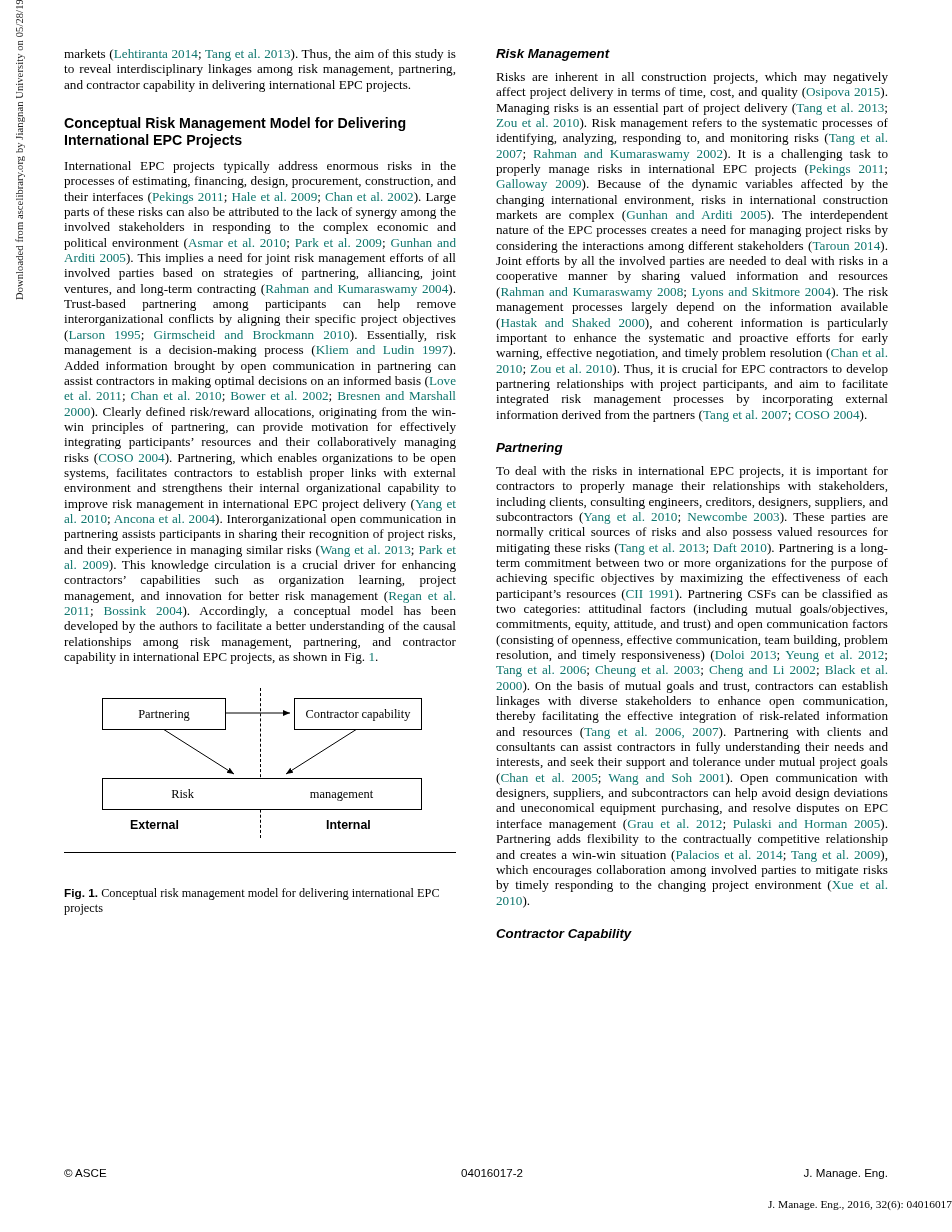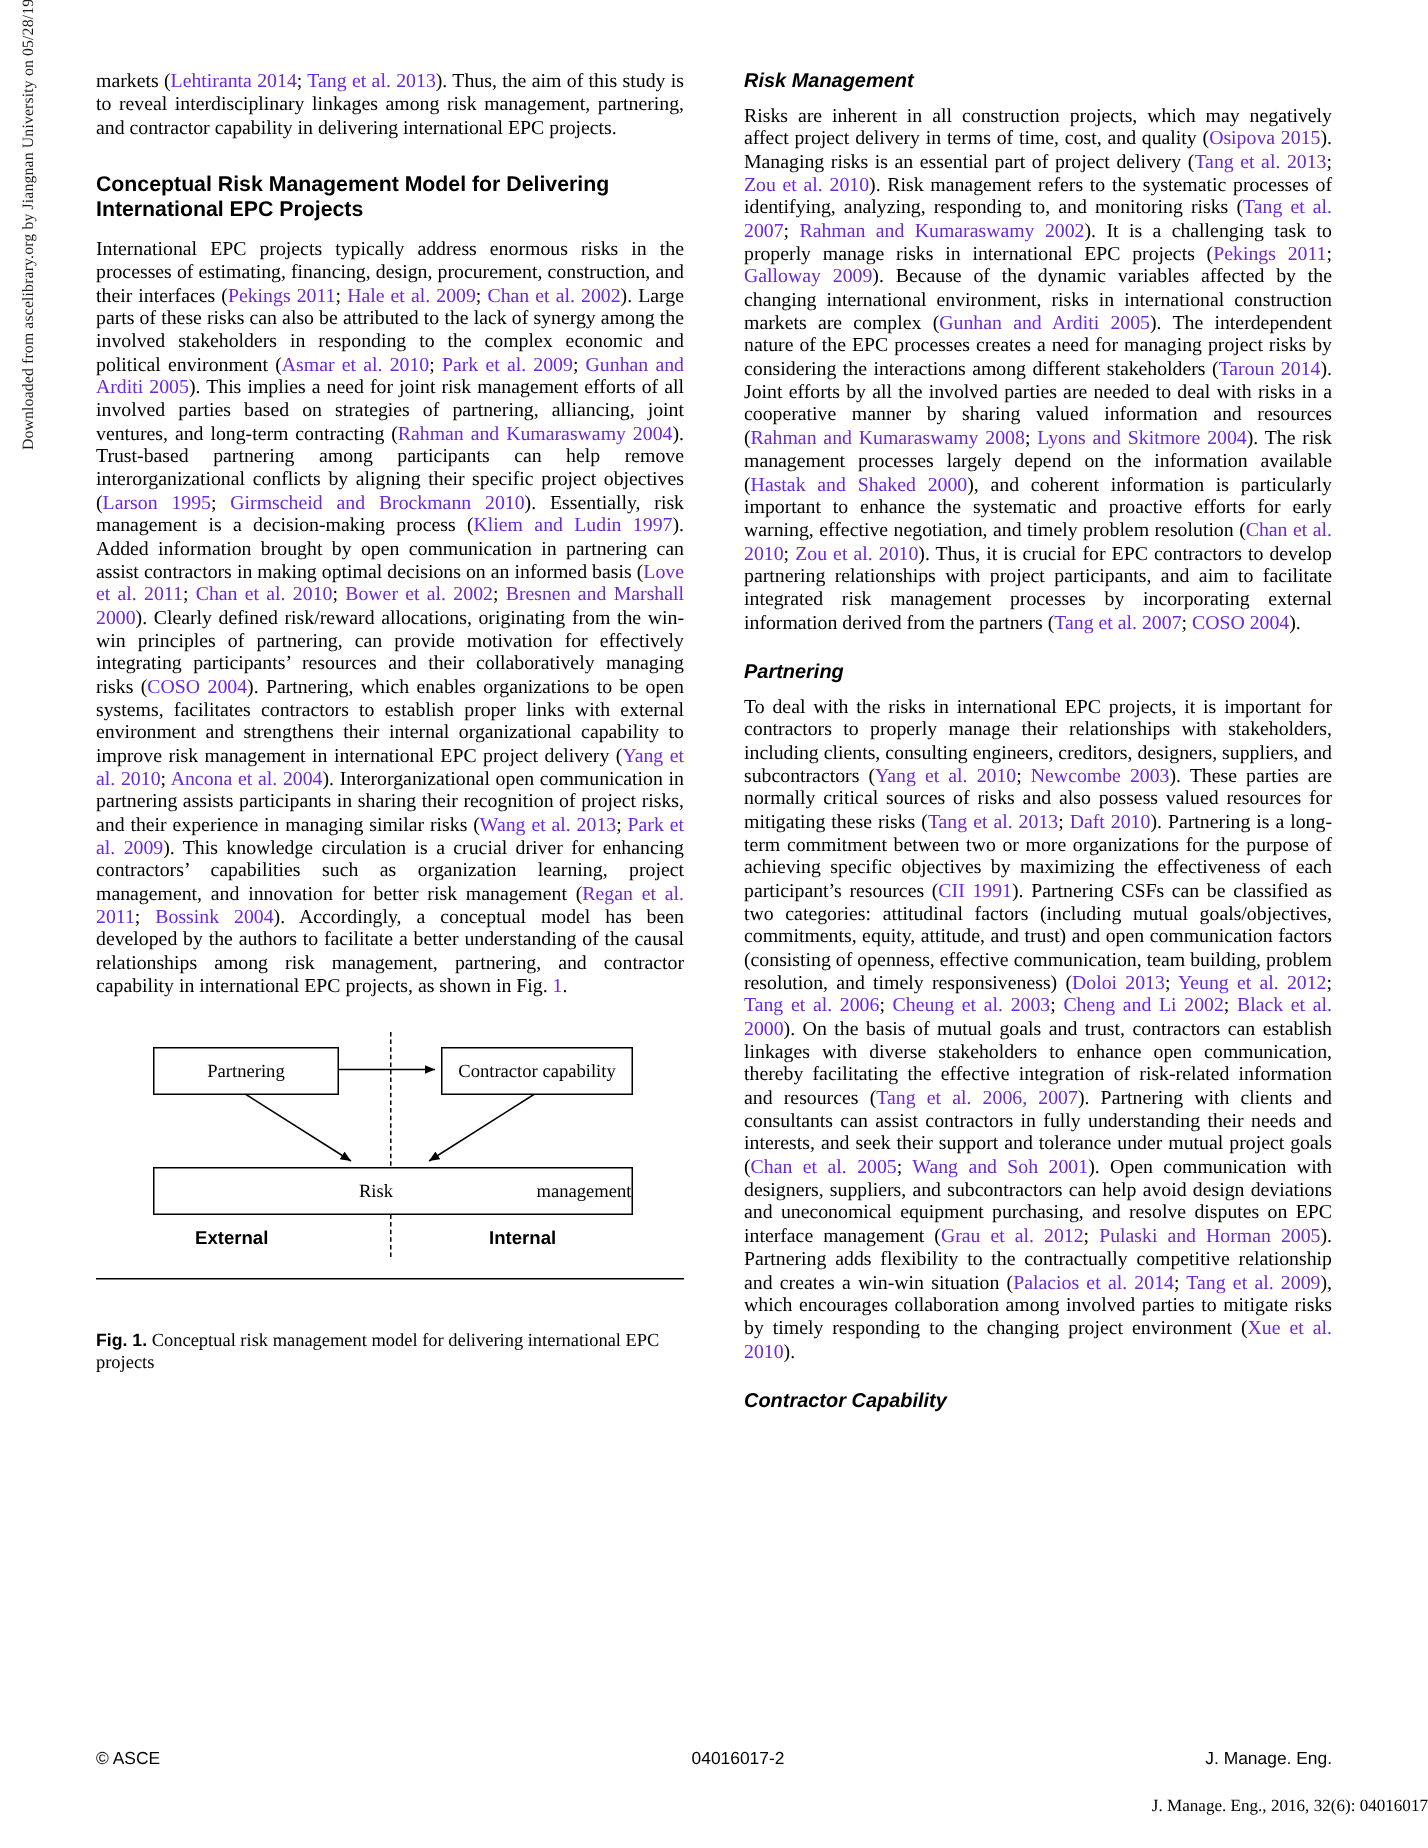--- a/index.html
+++ b/index.html
@@ -64,21 +64,21 @@
   .h2 {
     font-family: "Liberation Sans", sans-serif;
     font-weight: bold;
     font-style: italic;
     font-size: 13.3px;
     line-height: 16px;
     margin: 18px 0 7px 0;
   }
   .h2.first { margin-top: 0; }
   a.ref {
-    color: #6d28d9;
+    color: #0f766e;
     text-decoration: none;
   }
 
   
   .figure {
     position: relative;
     margin-top: 20px;
     width: 392px;
     height: 196px;
   }
@@ -97,21 +97,21 @@
     left: 38px; top: 14px; width: 122px; height: 30px;
   }
   .fig-capability {
     left: 230px; top: 14px; width: 126px; height: 30px;
   }
   .fig-bottom {
     left: 38px; top: 94px; width: 318px; height: 30px;
   }
   .fig-bottom .cell {
     width: 50%;
-    text-align: right;
+    text-align: center;
   }
   .fig-dash {
     position: absolute;
     left: 196px;
     top: 4px;
     width: 0;
     height: 150px;
     border-left: 1px dashed #000;
   }
   .fig-caption {

